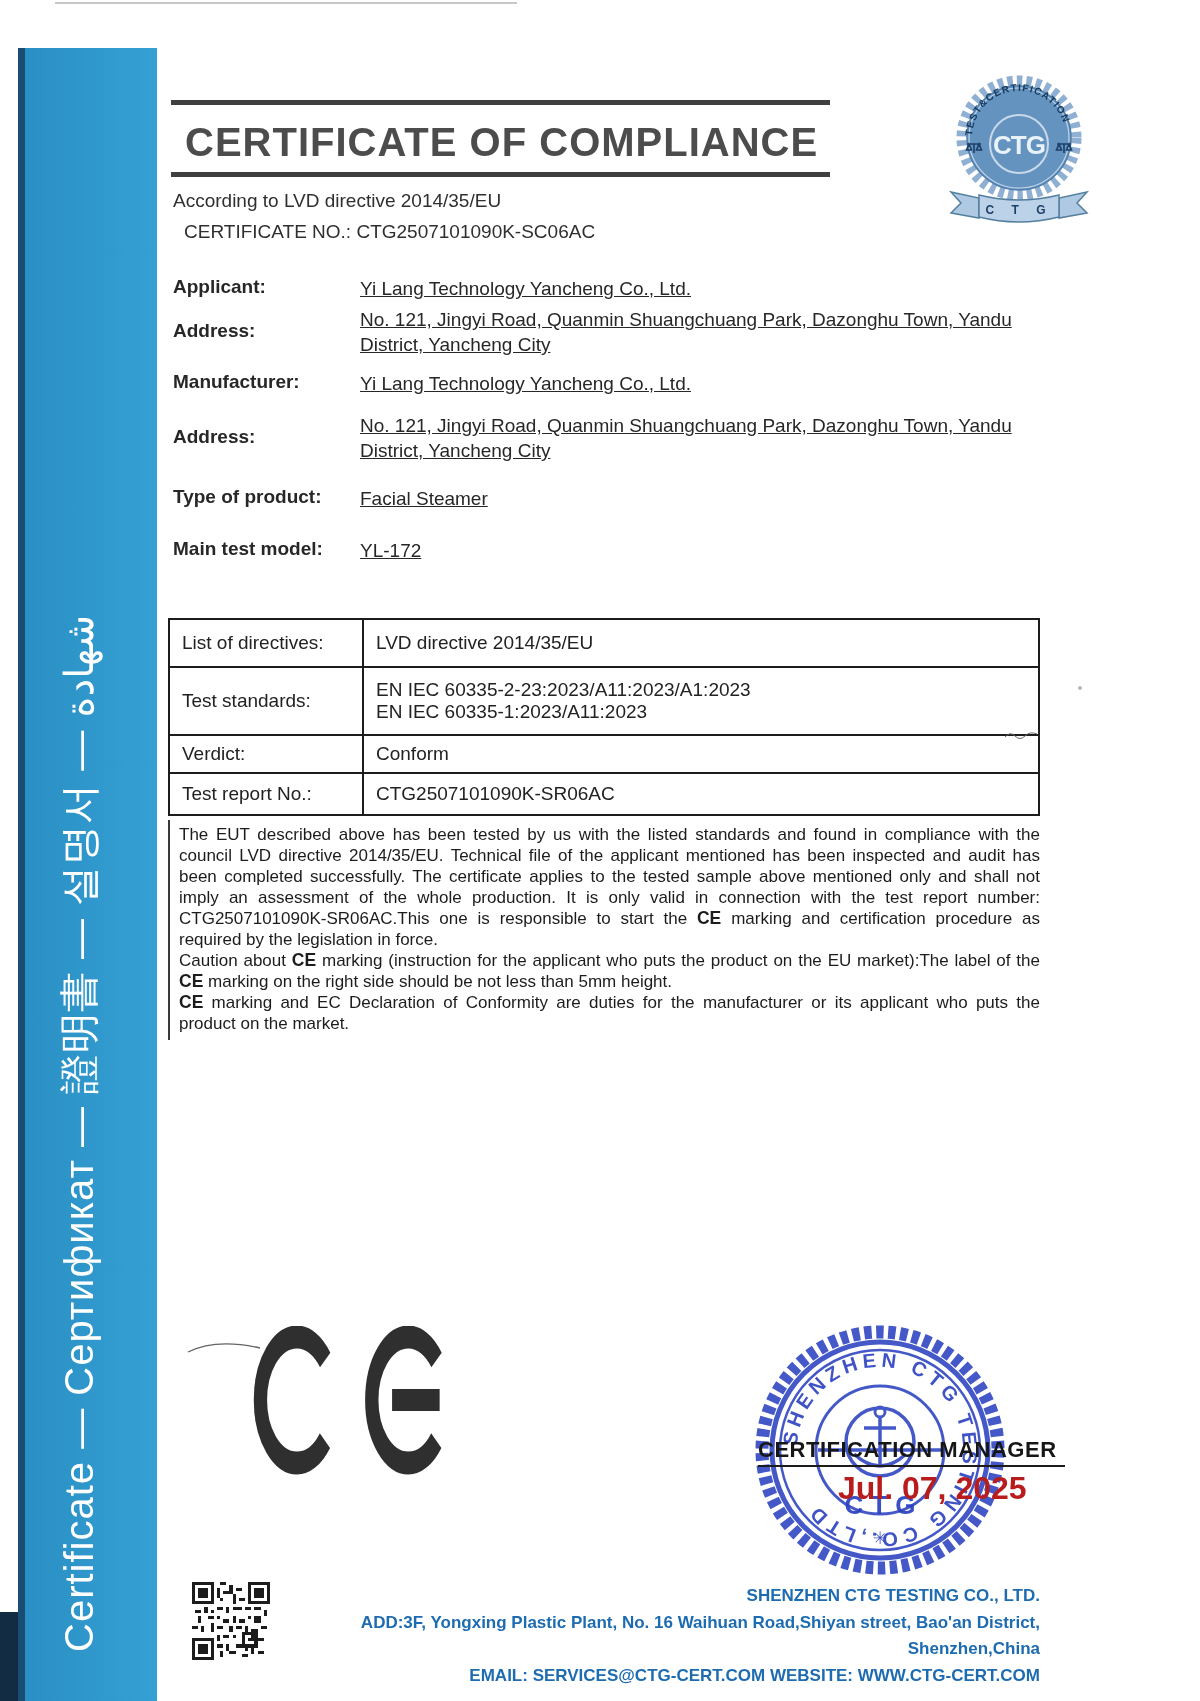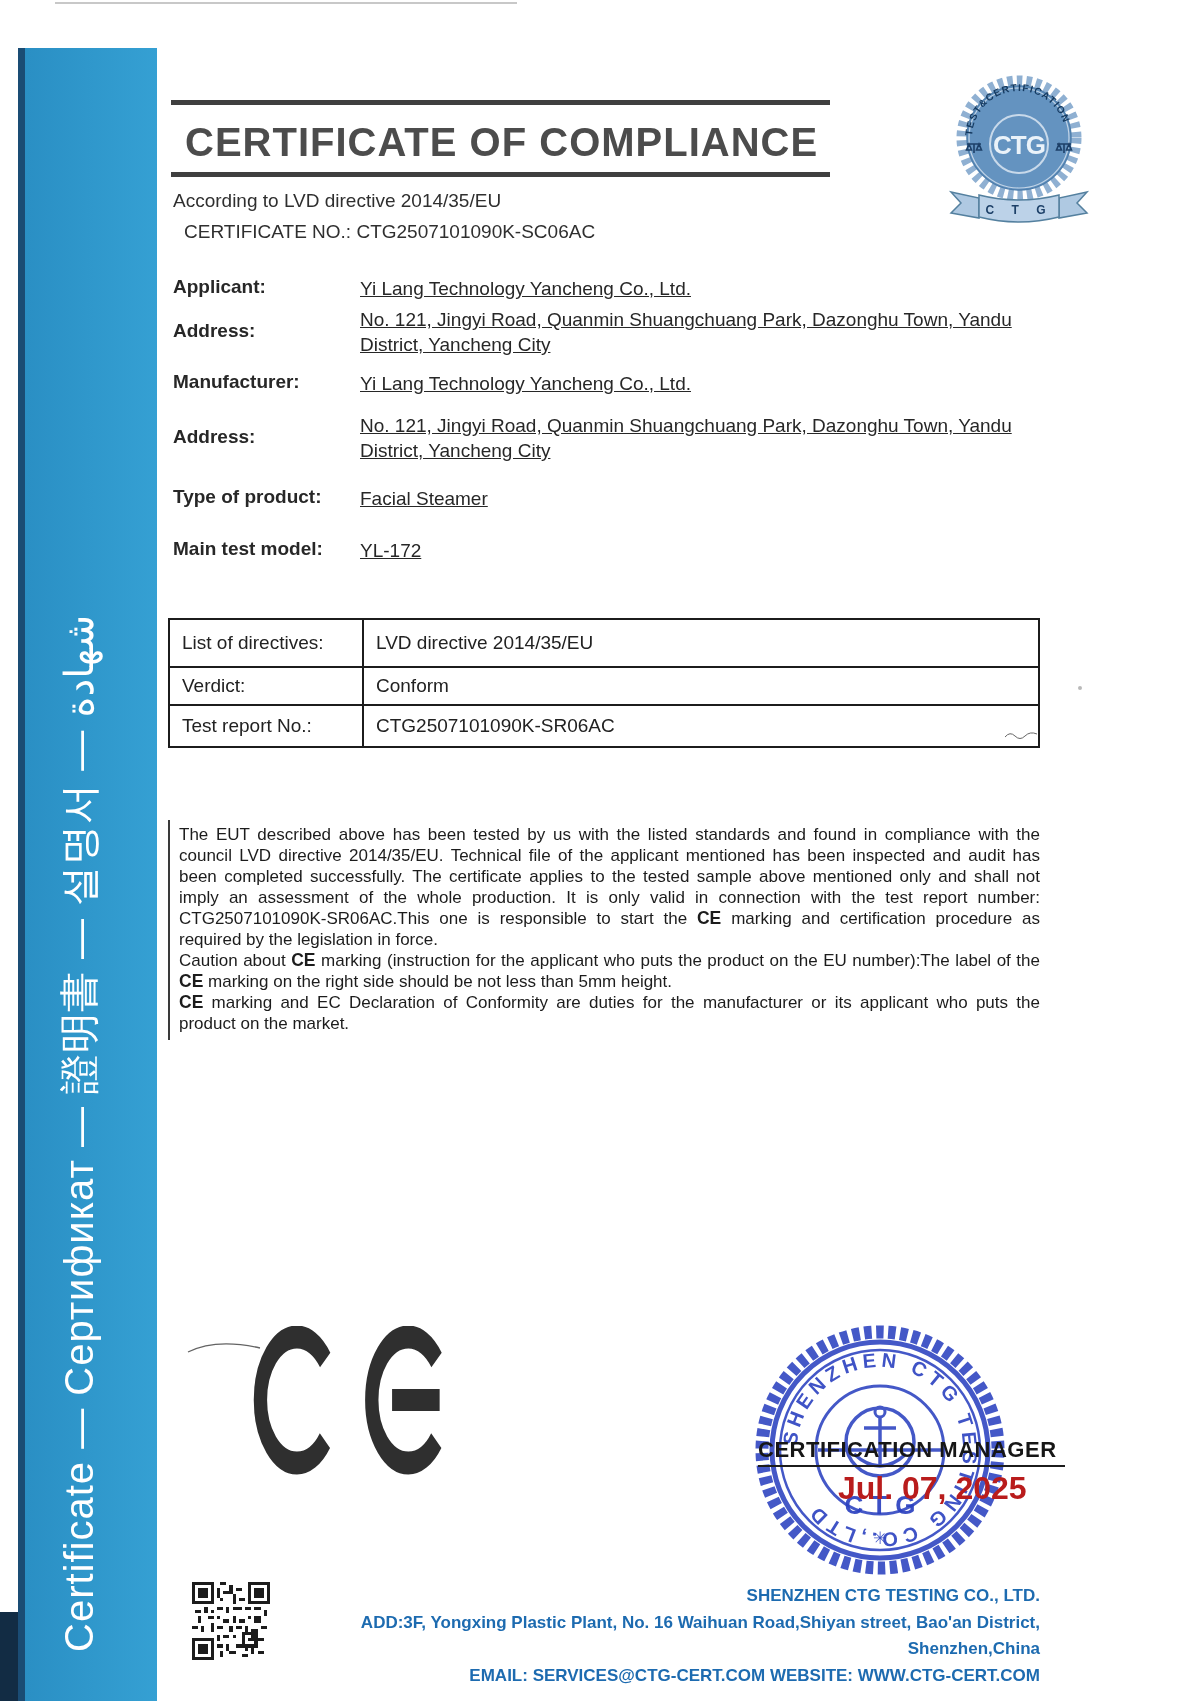--- a/index.html
+++ b/index.html
@@ -128,39 +128,46 @@
       <div class="field-value">YL-172</div>
     </div>
   </div>
 
   <table class="dir-table">
     <tbody>
       <tr class="r1">
         <td class="lbl">List of directives:</td>
         <td>LVD directive 2014/35/EU</td>
       </tr>
+      <tr class="r2">
+        <td class="lbl">Test standards:</td>
+        <td>
+          <div>EN IEC 60335-2-23:2023/A11:2023/A1:2023</div>
+          <div>EN IEC 60335-1:2023/A11:2023</div>
+        </td>
+      </tr>
       <tr class="r3">
         <td class="lbl">Verdict:</td>
         <td>Conform</td>
       </tr>
       <tr class="r4">
         <td class="lbl">Test report No.:</td>
         <td>CTG2507101090K-SR06AC</td>
       </tr>
     </tbody>
   </table>
 
   <svg class="squiggle" width="38" height="14">
     <path d="M1 8 q5 -6 10 -1 t10 0 t12 -2" stroke="#666" stroke-width="1" fill="none"></path>
   </svg>
   <div class="page-dot"></div>
 
   <div class="statement">
     <div><span>The EUT described above has been tested by us with the listed standards and found in compliance with the council LVD directive 2014/35/EU. Technical file of the applicant mentioned has been inspected and audit has been completed successfully. The certificate applies to the tested sample above mentioned only and shall not imply an assessment of the whole production. It is only valid in connection with the test report number: CTG2507101090K-SR06AC.This one is responsible to start the </span><b>CE</b><span> marking and certification procedure as required by the legislation in force.</span></div>
-    <div><span>Caution about </span><b>CE</b><span> marking (instruction for the applicant who puts the product on the EU number):The label of the </span><b>CE</b><span> marking on the right side should be not less than 5mm height.</span></div>
+    <div><span>Caution about </span><b>CE</b><span> marking (instruction for the applicant who puts the product on the EU market):The label of the </span><b>CE</b><span> marking on the right side should be not less than 5mm height.</span></div>
     <div><b>CE</b><span> marking and EC Declaration of Conformity are duties for the manufacturer or its applicant who puts the product on the market.</span></div>
   </div>
 
   <svg class="ce-curve" width="78" height="22">
     <path d="M2 16 Q30 2 74 12" stroke="#3c3c3c" stroke-width="1.3" fill="none" opacity="0.8"></path>
   </svg>
   <svg class="ce-mark" width="280" height="152" viewBox="0 0 280 152">
     <g transform="scale(0.58 1)" fill="none" stroke="#2f2f2f" stroke-width="23">
       <circle cx="112" cy="74" r="63" stroke-dasharray="307.9 87.9" stroke-dashoffset="-44"></circle>
       <circle cx="304" cy="74" r="63" stroke-dasharray="307.9 87.9" stroke-dashoffset="-44"></circle>

